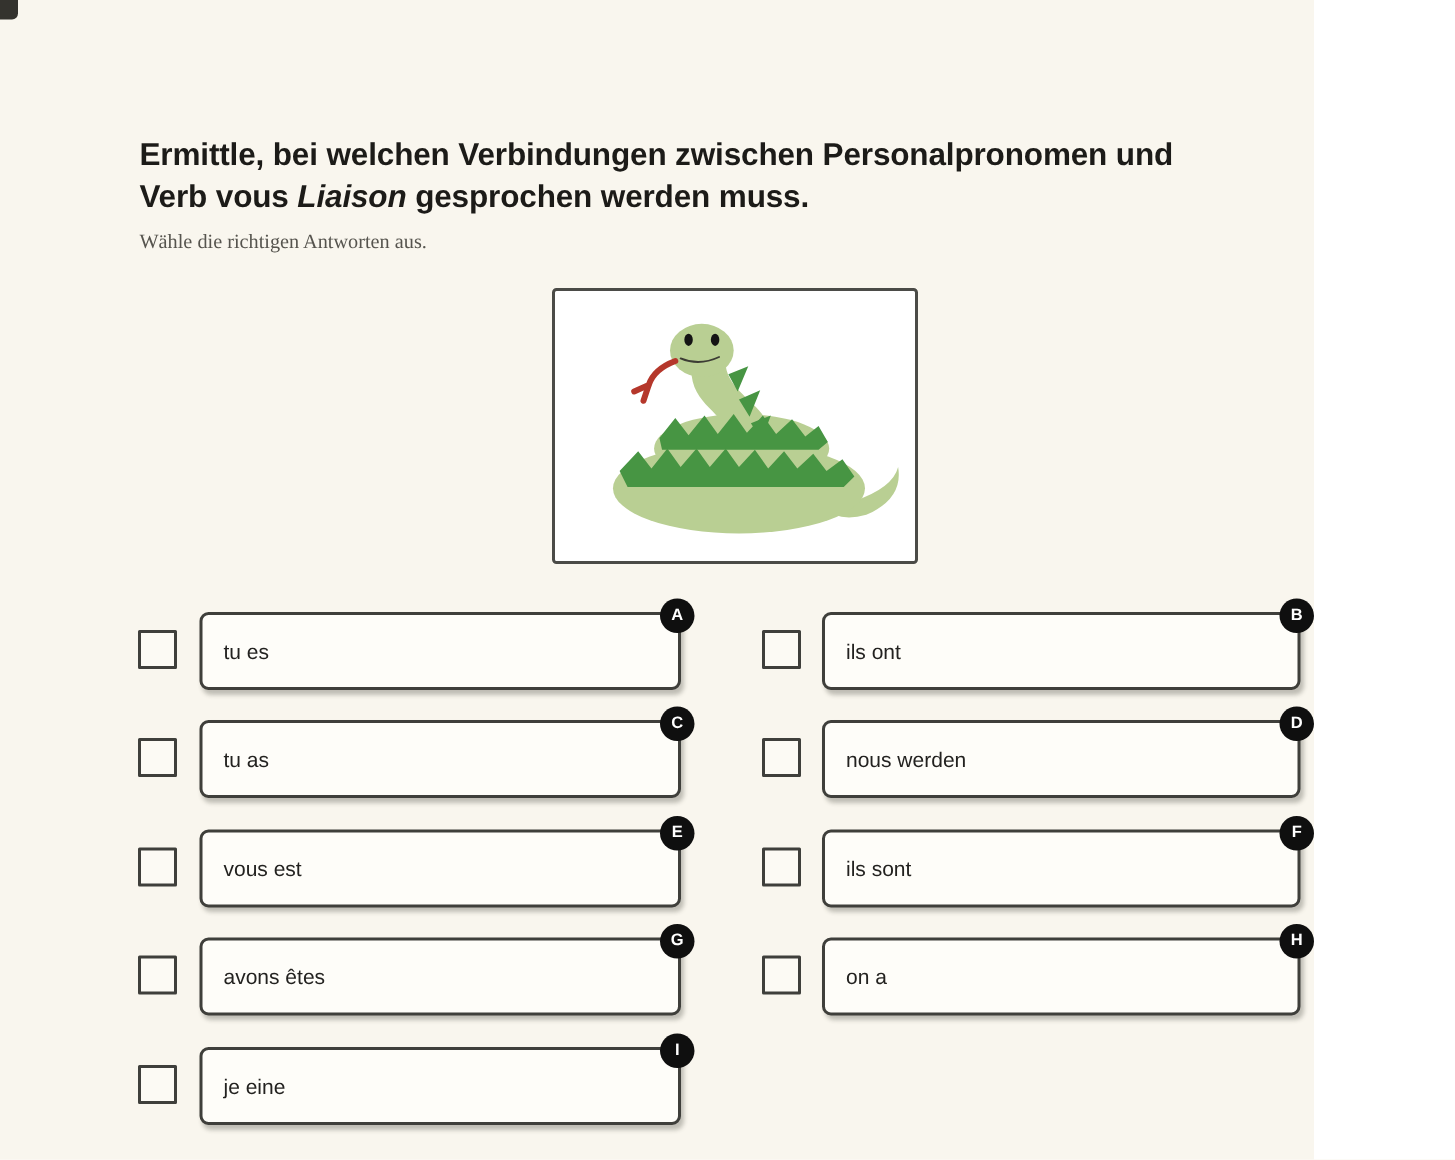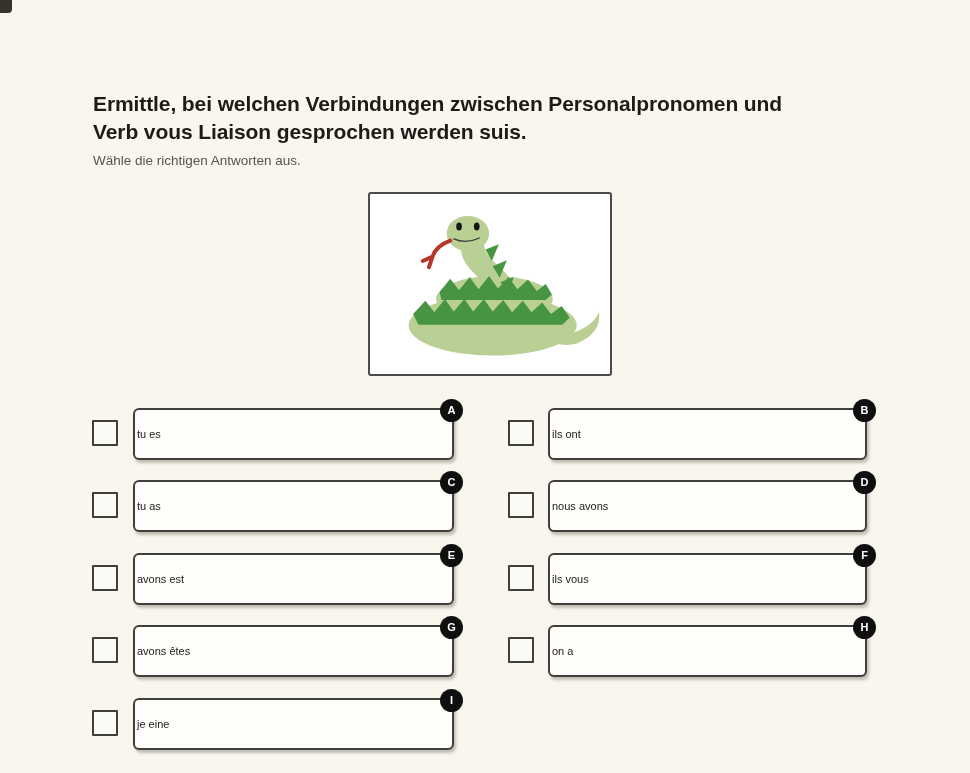--- a/index.html
+++ b/index.html
@@ -1,35 +1,35 @@
 <!DOCTYPE html>
 <html><head>
 <meta charset="utf-8">
 <style>
   html,body{margin:0;padding:0;}
   .page{
     position:relative;
-    width:970px;height:773px;
+    width:876px;height:773px;
     background:#f9f6ee;
     overflow:hidden;
     font-family:"Liberation Sans", sans-serif;
   }
   .corner-mark{
     position:absolute;left:0;top:0;width:12px;height:13px;
     background:#34332e;border-bottom-right-radius:4px;
   }
   .title{
     position:absolute;left:93px;top:90px;width:800px;
     font-size:21px;line-height:1.33;font-weight:700;color:#1c1b18;
     letter-spacing:-0.1px;
   }
-  .title .it{font-weight:700;}
+  .title .it{font-style:italic;font-weight:700;}
   .subtitle{
     position:absolute;left:93px;top:153px;
-    font-size:13.5px;color:#56544e;
+    font-size:13.5px;color:#56544e;font-family:Liberation Serif, serif;
   }
   .img-box{
     position:absolute;left:368px;top:192px;width:244px;height:184px;
     background:#ffffff;border:2px solid #4b4b47;border-radius:3px;
     box-sizing:border-box;
     display:flex;align-items:center;justify-content:center;
   }
   .row{position:absolute;}
   .checkbox{
     position:absolute;
@@ -44,21 +44,21 @@
     position:absolute;
     height:52px;
     background:#fefdf9;
     border:2px solid #3f3f3b;
     border-radius:6px;
     box-sizing:border-box;
     box-shadow:2px 3px 3px rgba(60,58,50,0.30);
     display:flex;align-items:center;
   }
   .answer-label{
-    font-size:11px;color:#232220;padding-left:2px;
+    font-size:14px;color:#232220;padding-left:14px;
   }
   .badge{
     position:absolute;top:-11px;right:-11px;
     width:23px;height:23px;border-radius:50%;
     background:#0f0f0f;color:#ffffff;
     font-size:11px;font-weight:700;
     display:flex;align-items:center;justify-content:center;
     line-height:1;
   }
   
@@ -69,21 +69,21 @@
 </style>
 </head>
 <body>
 
 <div class="page">
 
   <div class="corner-mark"></div>
 
   <div class="title">
     <span>Ermittle, bei welchen Verbindungen zwischen Personalpronomen und</span><br>
-    <span>Verb vous </span><span class="it">Liaison</span><span> gesprochen werden suis.</span>
+    <span>Verb vous </span><span class="it">Liaison</span><span> gesprochen werden muss.</span>
   </div>
 
   <div class="subtitle">Wähle die richtigen Antworten aus.</div>
 
   <div class="img-box">
     <svg width="224" height="168" viewBox="0 0 250 190" aria-hidden="true">
 
       <path d="M214 152 Q244 142 248 126 Q252 150 224 162 Q210 166 200 162 Z" fill="#b9cf93"></path>
 
       <ellipse cx="128" cy="142" rx="95" ry="34" fill="#b9cf93"></ellipse>
@@ -119,21 +119,21 @@
   <div class="row col-left" style="top:480px">
     <span class="checkbox" style="top:12px"></span>
     <div class="answer-box" style="top:0">
       <span class="answer-label">tu as</span>
       <span class="badge">C</span>
     </div>
   </div>
   <div class="row col-left" style="top:553px">
     <span class="checkbox" style="top:12px"></span>
     <div class="answer-box" style="top:0">
-      <span class="answer-label">avons est</span>
+      <span class="answer-label">vous est</span>
       <span class="badge">E</span>
     </div>
   </div>
   <div class="row col-left" style="top:625px">
     <span class="checkbox" style="top:12px"></span>
     <div class="answer-box" style="top:0">
       <span class="answer-label">avons êtes</span>
       <span class="badge">G</span>
     </div>
   </div>
@@ -148,28 +148,28 @@
   <div class="row col-right" style="top:408px">
     <span class="checkbox" style="top:12px"></span>
     <div class="answer-box" style="top:0">
       <span class="answer-label">ils ont</span>
       <span class="badge">B</span>
     </div>
   </div>
   <div class="row col-right" style="top:480px">
     <span class="checkbox" style="top:12px"></span>
     <div class="answer-box" style="top:0">
-      <span class="answer-label">nous avons</span>
+      <span class="answer-label">nous werden</span>
       <span class="badge">D</span>
     </div>
   </div>
   <div class="row col-right" style="top:553px">
     <span class="checkbox" style="top:12px"></span>
     <div class="answer-box" style="top:0">
-      <span class="answer-label">ils vous</span>
+      <span class="answer-label">ils sont</span>
       <span class="badge">F</span>
     </div>
   </div>
   <div class="row col-right" style="top:625px">
     <span class="checkbox" style="top:12px"></span>
     <div class="answer-box" style="top:0">
       <span class="answer-label">on a</span>
       <span class="badge">H</span>
     </div>
   </div>

